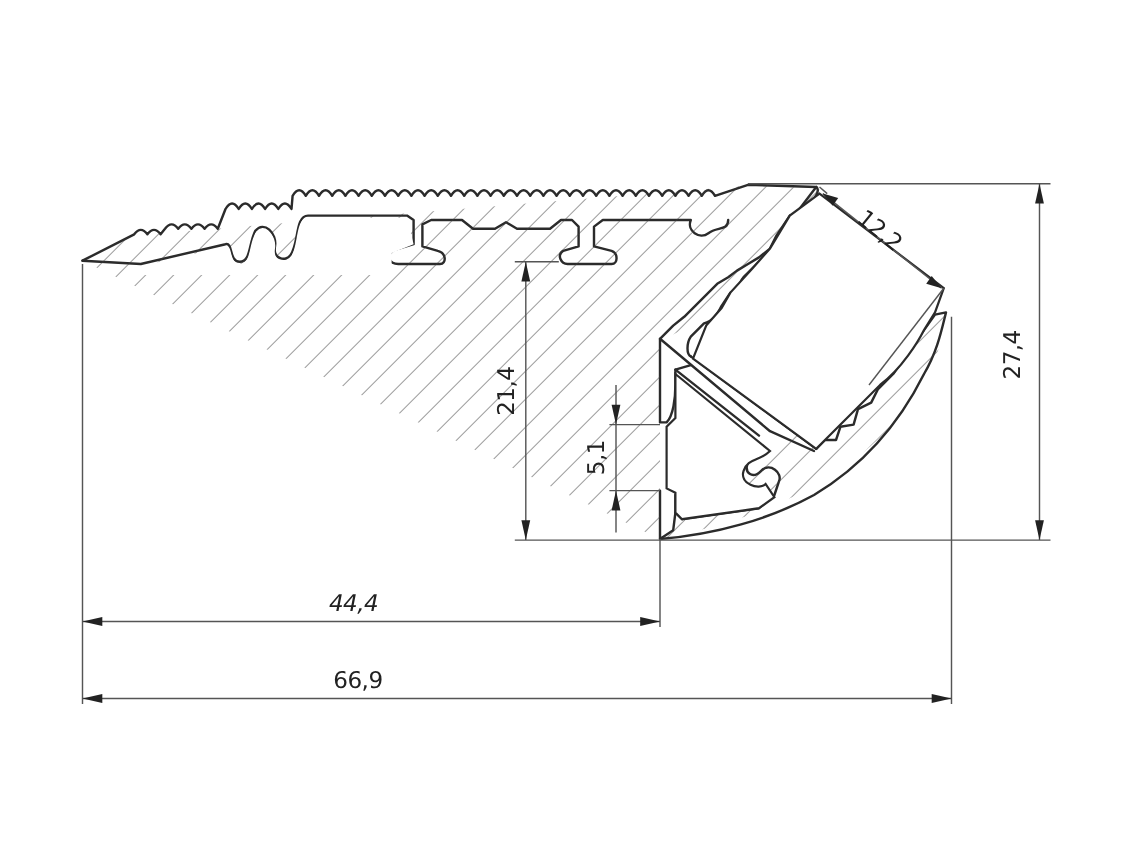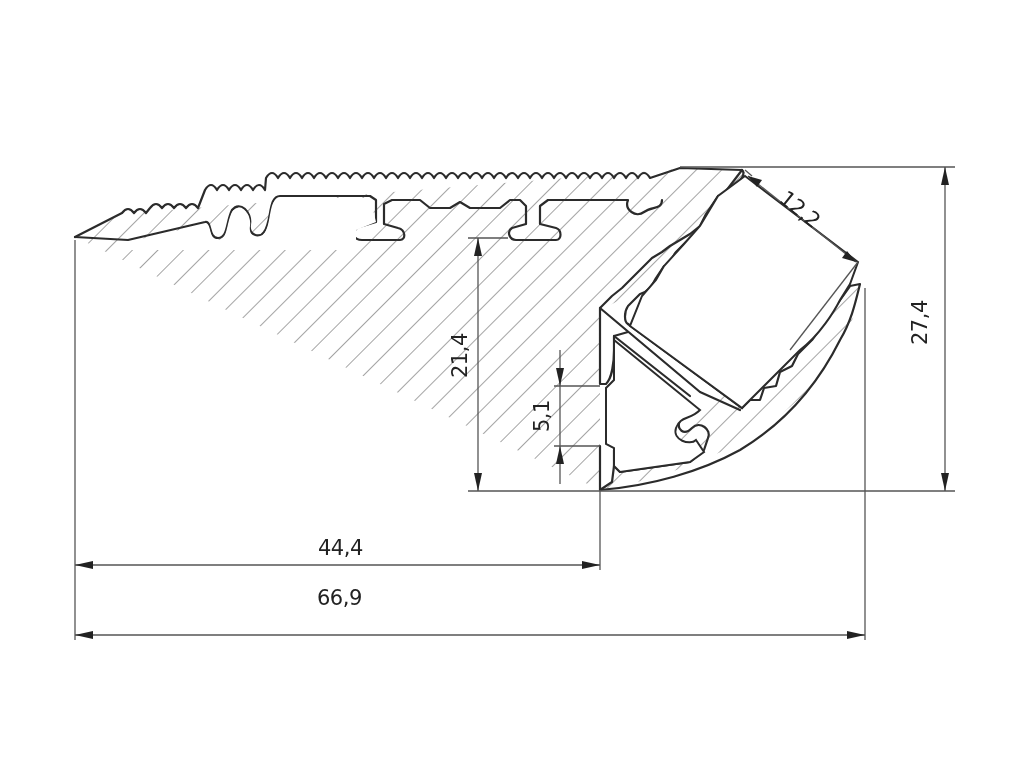--- a/index.html
+++ b/index.html
@@ -102,18 +102,18 @@
     <line class="dim" x1="560" y1="350" x2="560" y2="484"></line>
     <polygon class="arrow" points="560,386 556,368 564,368"></polygon>
     <polygon class="arrow" points="560,446 556,464 564,464"></polygon>
 
     <line class="dim" x1="748" y1="176" x2="856" y2="262"></line>
     <polygon class="arrow" points="748,176 762,180 757,187"></polygon>
     <polygon class="arrow" points="856,262 842,258 847,251"></polygon>
   </g>
 </svg>
 
-<div class="dimtext" style="left:318px; top:536px;">44,4</div>
-<div class="dimtext" style="left:303px; top:586px;margin-left:14px;">66,9</div>
+<div class="dimtext" style="left:299px; top:536px;font-style:italic;">44,4</div>
+<div class="dimtext" style="left:303px; top:606px;">66,9</div>
 <div class="dimtext" style="left:908px; top:316px; transform:rotate(-90deg); transform-origin:left top; top:345px;">27,4</div>
 <div class="dimtext" style="left:448px; top:378px; transform:rotate(-90deg); transform-origin:left top;">21,4</div>
 <div class="dimtext" style="left:530px; top:432px; transform:rotate(-90deg); transform-origin:left top;">5,1</div>
 <div class="dimtext" style="left:790px; top:186px; transform:rotate(39deg); transform-origin:left top;">12,2</div>
 
 </body></html>

